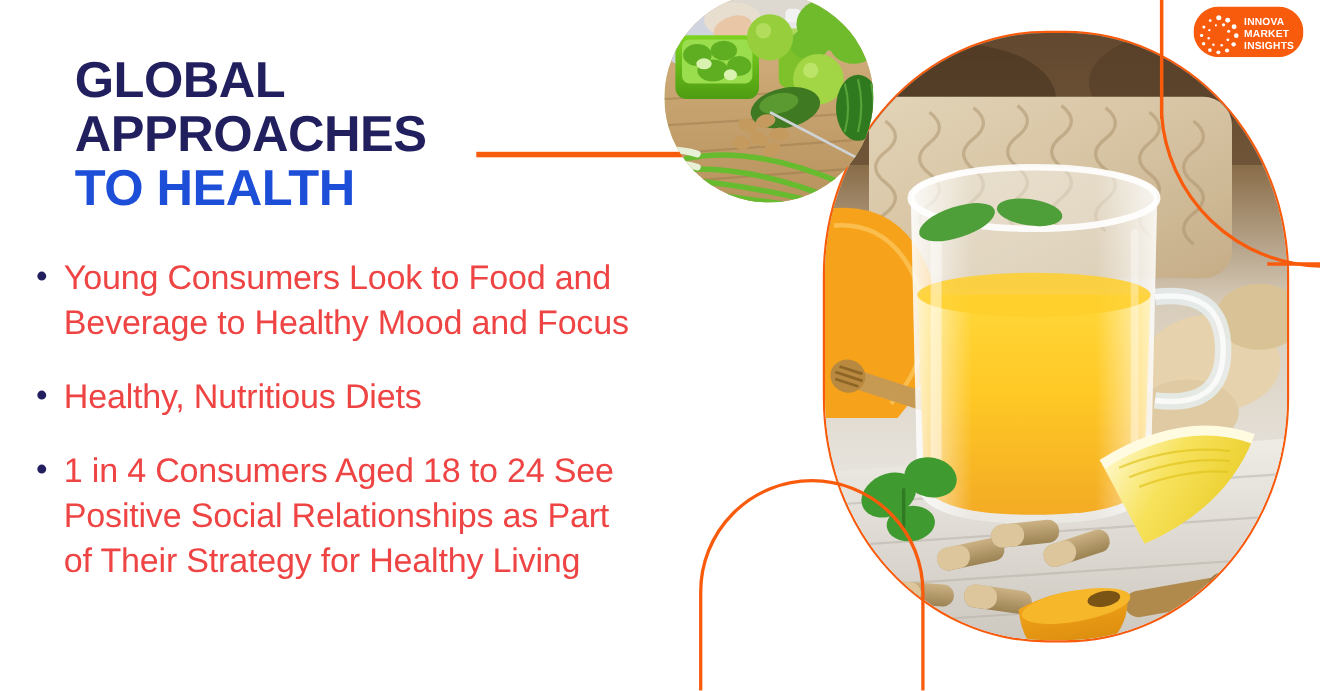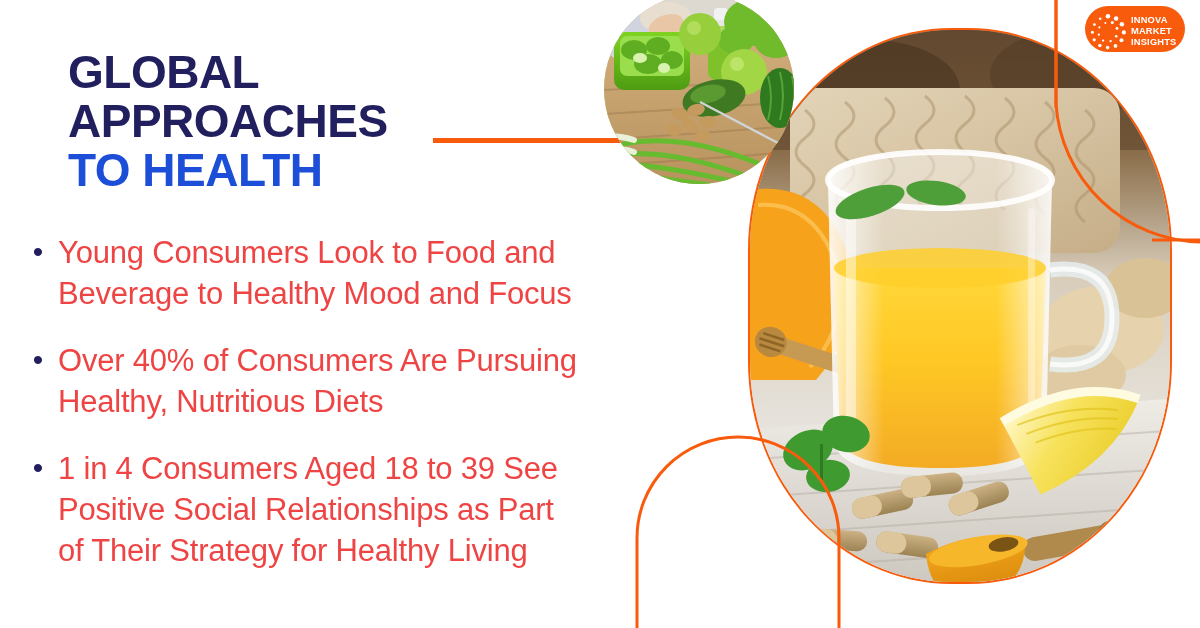--- a/index.html
+++ b/index.html
@@ -399,29 +399,28 @@
       <div class="bullet-dot">•</div>
       <div class="bullet-text">
         <div>Young Consumers Look to Food and</div>
         <div>Beverage to Healthy Mood and Focus</div>
       </div>
     </div>
 
     <div class="bullet-row">
       <div class="bullet-dot">•</div>
       <div class="bullet-text">
-        <div>Over 40% of Consumers Are Pursuing</div>
         <div>Healthy, Nutritious Diets</div>
       </div>
     </div>
 
     <div class="bullet-row">
       <div class="bullet-dot">•</div>
       <div class="bullet-text">
-        <div> 1 in 4 Consumers Aged 18 to 39 See</div>
+        <div> 1 in 4 Consumers Aged 18 to 24 See</div>
         <div>Positive Social Relationships as Part</div>
         <div>of Their Strategy for Healthy Living</div>
       </div>
     </div>
 
   </div>
 
   <div style="position:absolute; left:1085px; top:6px; width:100px; height:64px; z-index:20;">
     <svg width="100" height="46" viewBox="0 0 100 46">
       <rect x="0" y="0" width="100" height="46" rx="23" fill="#f95b0c"></rect>

